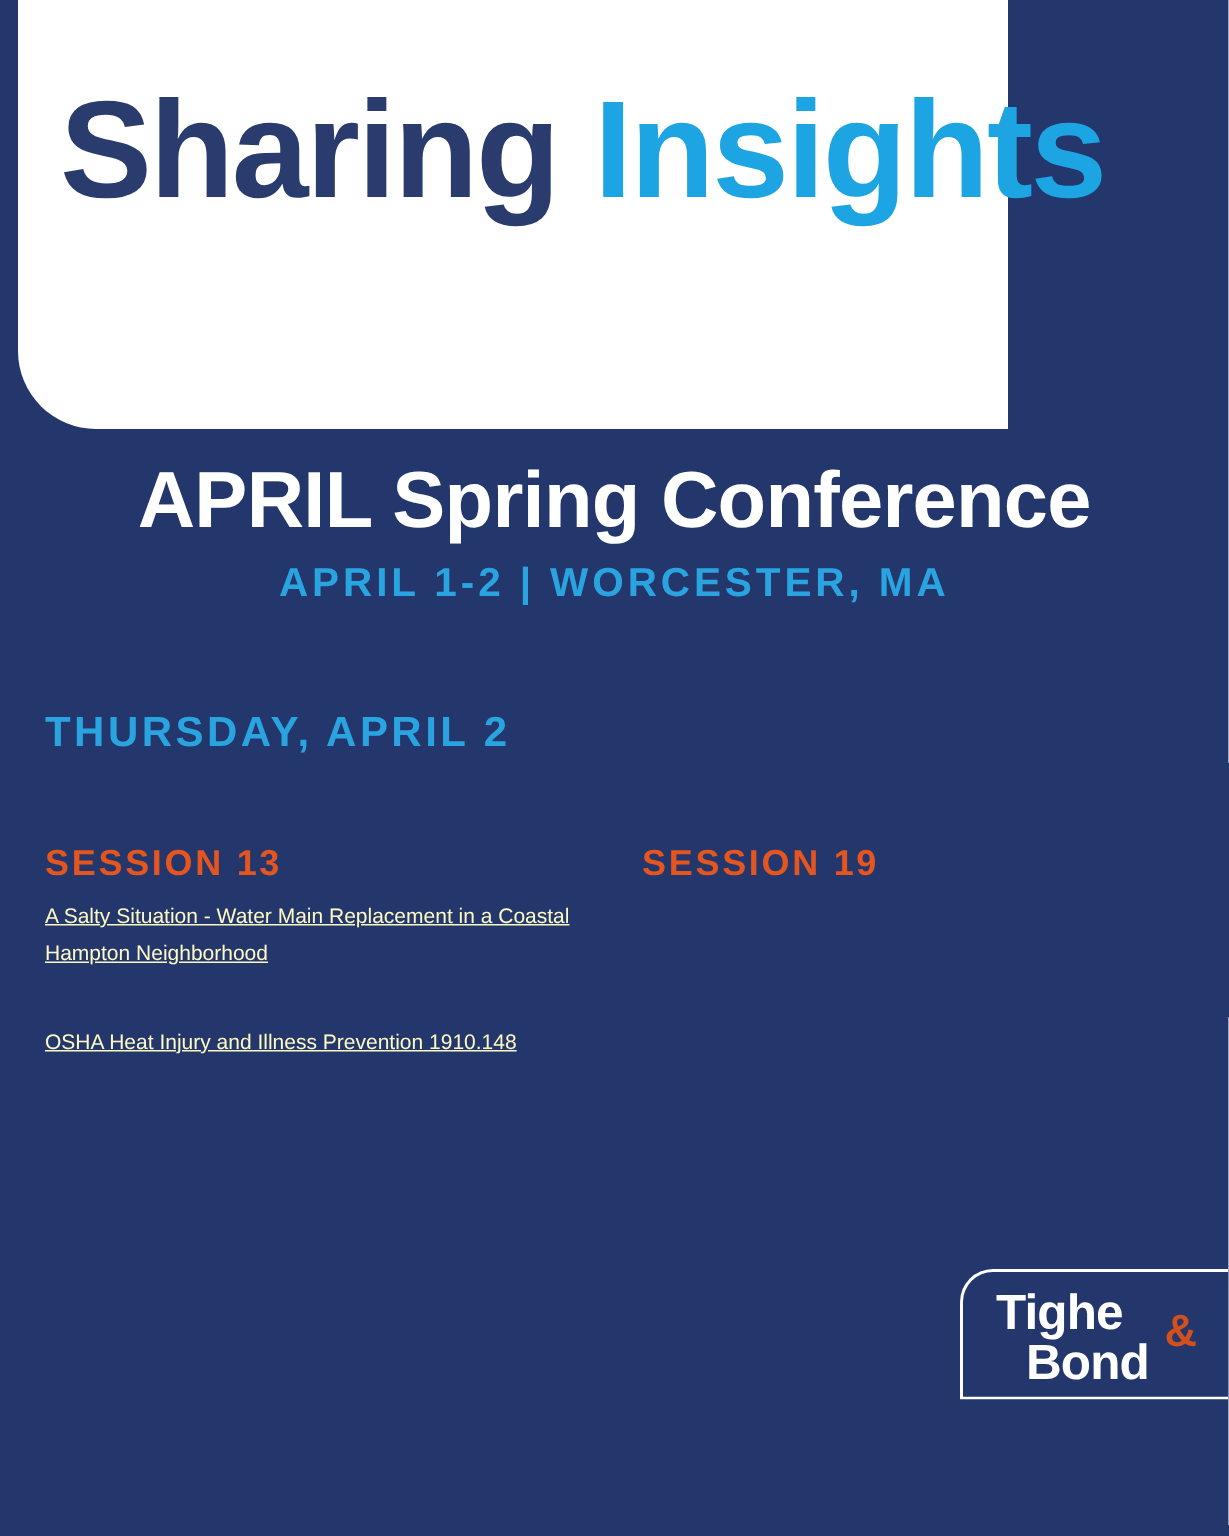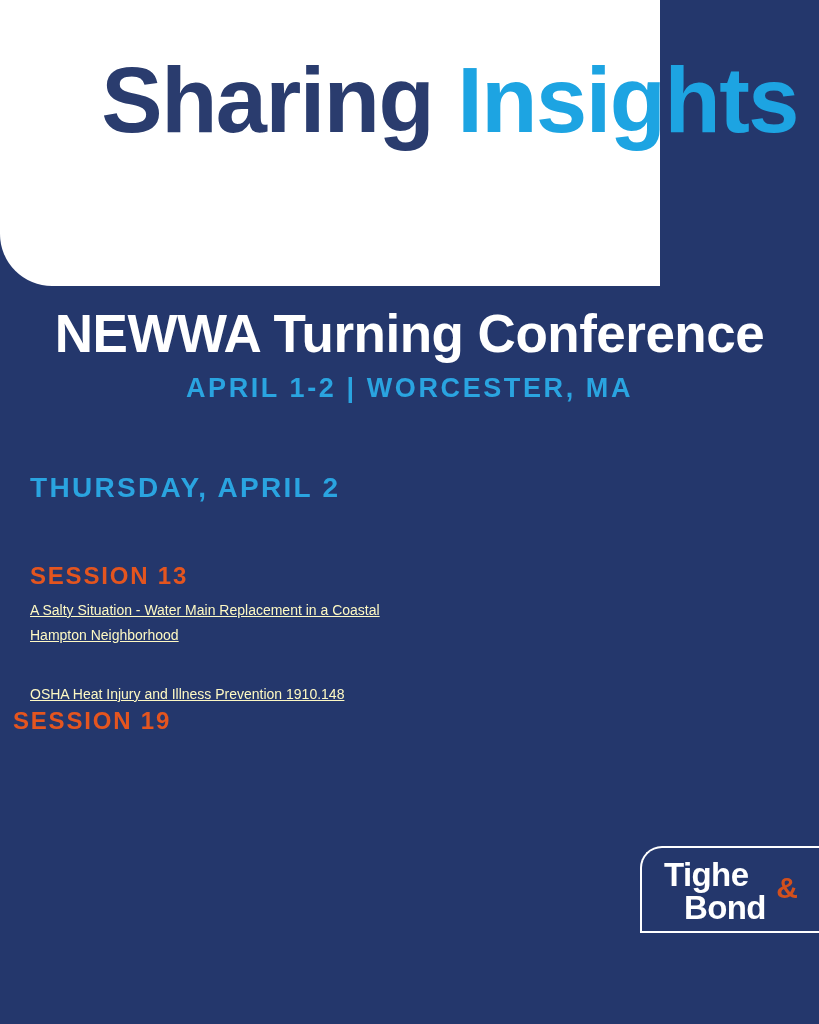--- a/index.html
+++ b/index.html
@@ -15,28 +15,27 @@
     position: relative;
     width: 819px;
     height: 1024px;
     background: #24376C;
     overflow: hidden;
   }
 
   
   .header-panel {
     position: absolute;
-    left: 0;
+    left: 12px;
     top: 0;
     width: 660px;
     height: 286px;
     background: #ffffff;
     border-bottom-left-radius: 52px;
     box-sizing: border-box;
-    text-align: right;
   }
 
   .header-title {
     position: absolute;
     left: 28px;
     top: 52px;
     width: 770px;
     font-size: 92px;
     font-weight: 700;
     line-height: 1.05;
@@ -81,21 +80,20 @@
   }
 
   
   .columns {
     position: absolute;
     left: 0;
     top: 562px;
     width: 819px;
     display: flex;
     align-items: flex-start;
-    flex-direction: column;
   }
   .col {
     box-sizing: border-box;
   }
   .col-left {
     width: 415px;
     padding-left: 30px;
     padding-right: 24px;
   }
   .col-right {
@@ -168,21 +166,21 @@
 <div id="poster">
 
   <div class="header-panel">
     <div class="header-title">
       <span class="word-a">Sharing</span>
       <span class="word-b">Insights</span>
     </div>
   </div>
 
   <div class="conf-block">
-    <div class="conf-title">NEWWA Turning Conference</div>
+    <div class="conf-title">APRIL Spring Conference</div>
     <div class="conf-sub">APRIL 1-2 | WORCESTER, MA</div>
   </div>
 
   <div class="day-heading">THURSDAY, APRIL 2</div>
 
   <div class="columns">
 
     <div class="col col-left">
       <div class="session">
         <div class="session-label">SESSION 13</div>

